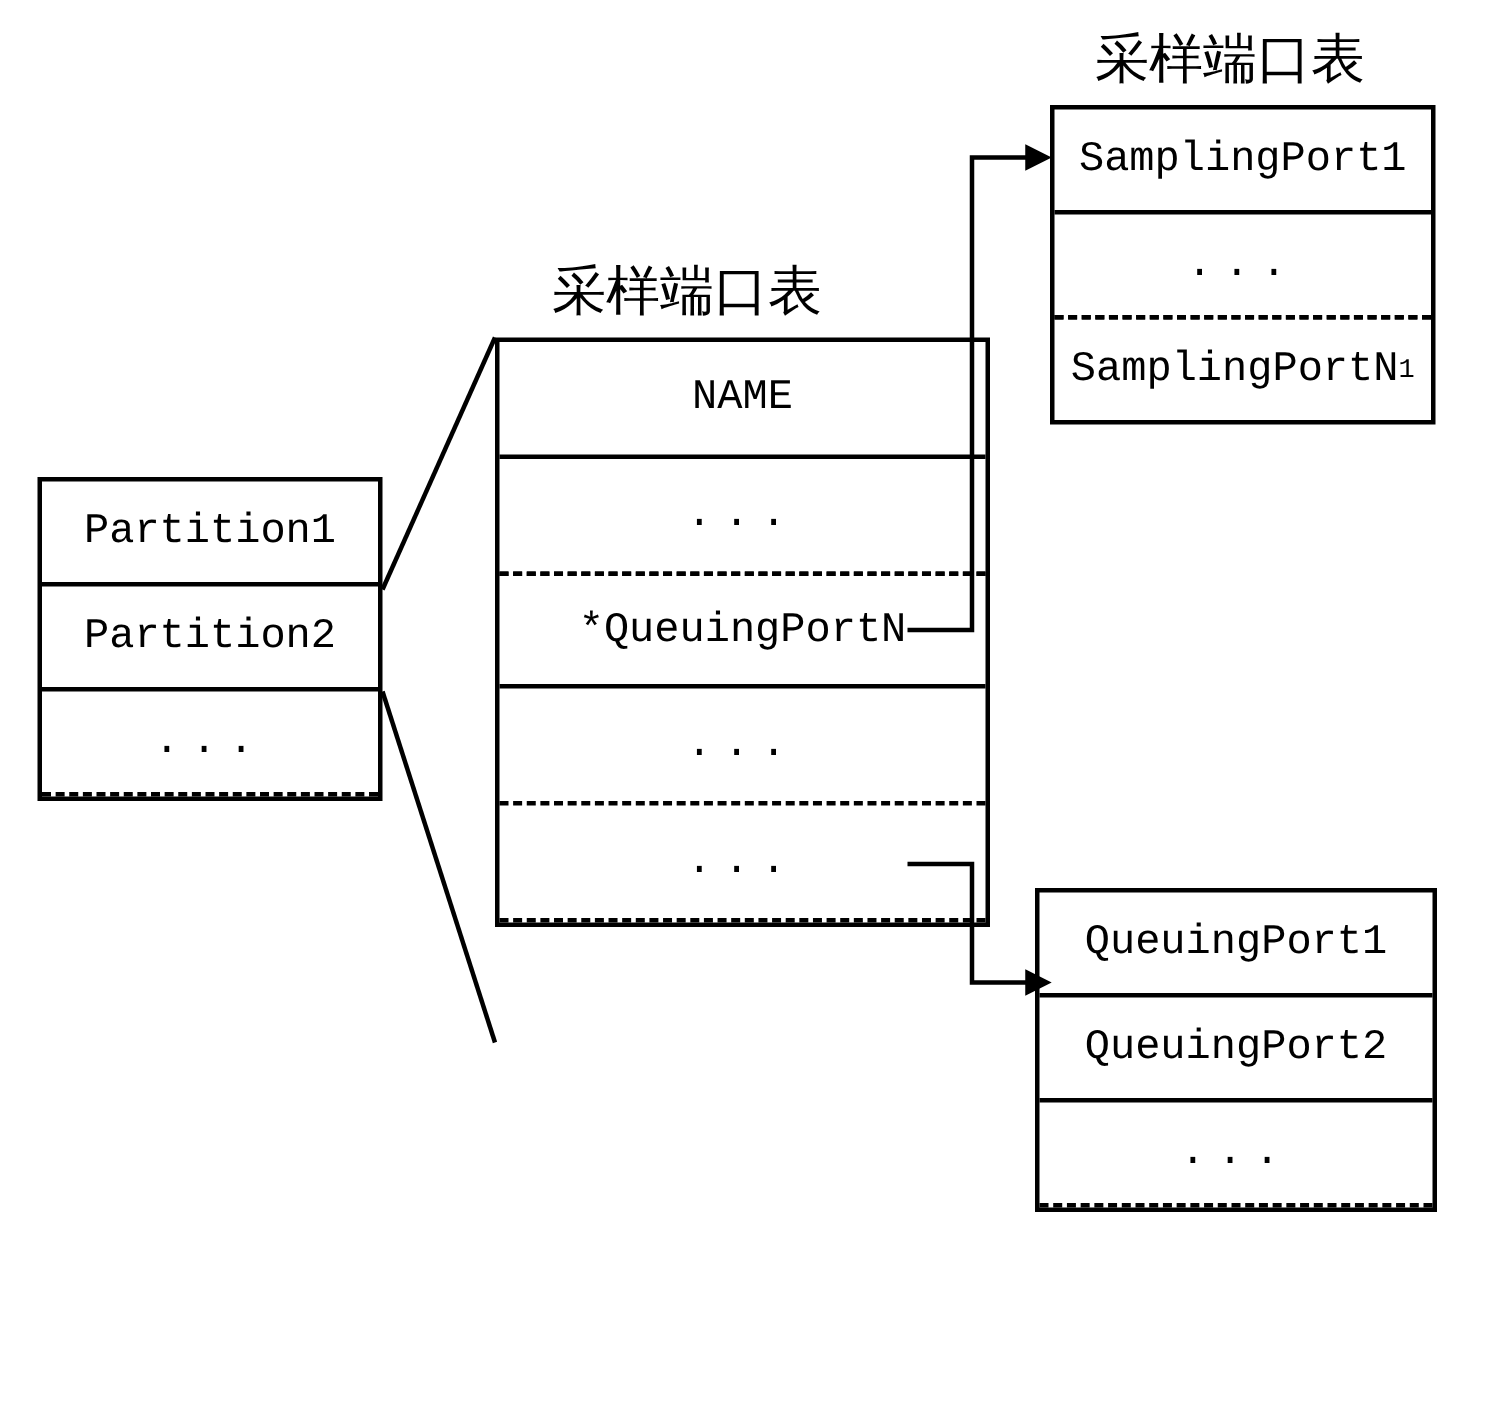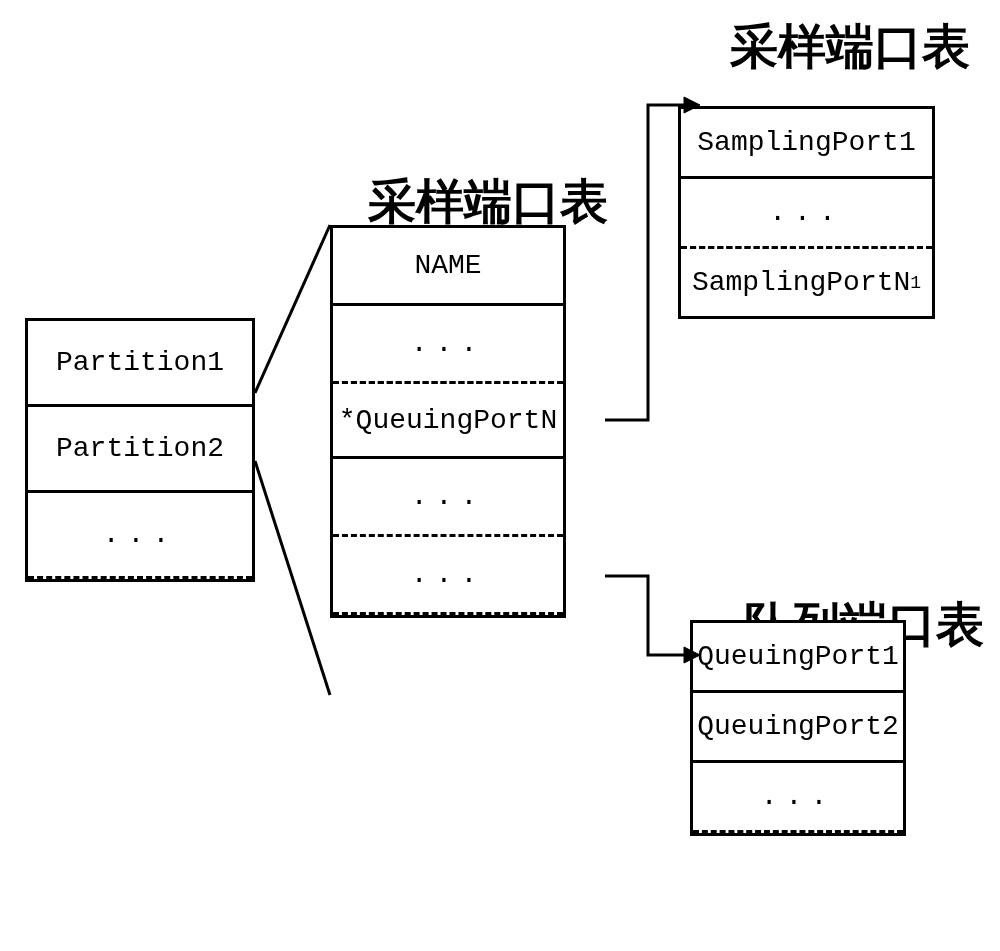--- a/index.html
+++ b/index.html
@@ -12,22 +12,22 @@
     font-family: "SimSun", "宋体", serif;
     color: #000;
   }
   .canvas {
     position: relative;
     width: 1000px;
     height: 951px;
   }
   .title {
     position: absolute;
-    font-size: 48px;
-    font-weight: bold;
+    font-size: 36px;
+    font-weight: normal;
     white-space: nowrap;
   }
   .tbl {
     position: absolute;
     border: 3px solid #000;
     background: #fff;
   }
   .row {
     border-bottom: 3px solid #000;
     font-family: "Courier New", monospace;
@@ -41,21 +41,21 @@
   .row.last { border-bottom: none; }
   .row.dashed { border-bottom: 3px dashed #000; }
   .row.dashed-above {
     border-top: 3px dashed #000;
     margin-top: -3px;
   }
   .dots { letter-spacing: 8px; font-size: 28px; font-family: "Courier New", monospace; }
   .sub { font-size: 18px; vertical-align: sub; }
 
   
-  #partTbl .row { height: 86px; }
+  #partTbl .row { height: 70px; }
 
   
   #structTbl .row { height: 78px; }
 
   
   #sampTbl .row, #queueTbl .row { height: 70px; }
 
   .svg-layer {
     position: absolute;
     left: 0; top: 0;
@@ -79,38 +79,38 @@
   <div class="title" style="left:730px; top:15px;">采样端口表</div>
 
   <div class="title" style="left:744px; top:565px;margin-top:28px;">队列端口表</div>
 
   <div id="partTbl" class="tbl" style="left:25px; top:318px; width:230px;">
     <div class="row">Partition1</div>
     <div class="row">Partition2</div>
     <div class="row dashed dots">...</div>
   </div>
 
-  <div id="structTbl" class="tbl" style="left:330px; top:225px; width:236px;">
+  <div id="structTbl" class="tbl" style="left:330px; top:225px; width:330px;">
     <div class="row">NAME</div>
     <div class="row dashed dots">...</div>
     <div class="row dashed-above">*QueuingPortN</div>
     <div class="row dashed dots">...</div>
     <div class="row dashed last dots">...</div>
   </div>
 
-  <div id="sampTbl" class="tbl" style="left:678px; top:70px; width:257px;margin-top:36px;">
+  <div id="sampTbl" class="tbl" style="left:700px; top:70px; width:257px;">
     <div class="row">SamplingPort1</div>
     <div class="row dashed dots">...</div>
     <div class="row last dashed-above">
       <span>SamplingPortN</span>
         <span class="sub">1</span>
     </div>
   </div>
 
-  <div id="queueTbl" class="tbl" style="left:690px; top:620px; width:216px;">
+  <div id="queueTbl" class="tbl" style="left:690px; top:592px; width:268px;">
     <div class="row">QueuingPort1</div>
     <div class="row">QueuingPort2</div>
     <div class="row dashed dots">...</div>
   </div>
 
   <svg class="svg-layer">
 
     <line class="conn" x1="255" y1="393" x2="330" y2="225"></line>
     <line class="conn" x1="255" y1="461" x2="330" y2="695"></line>
 

